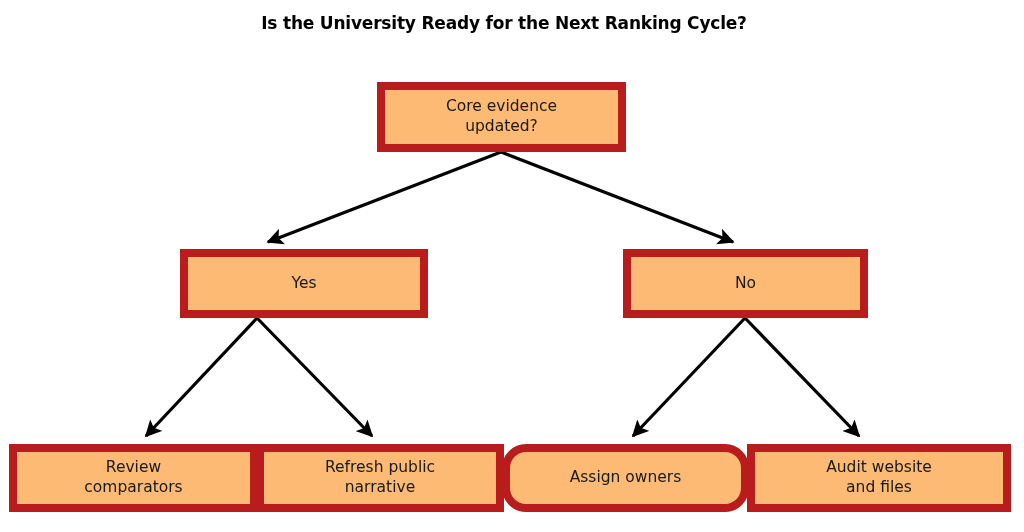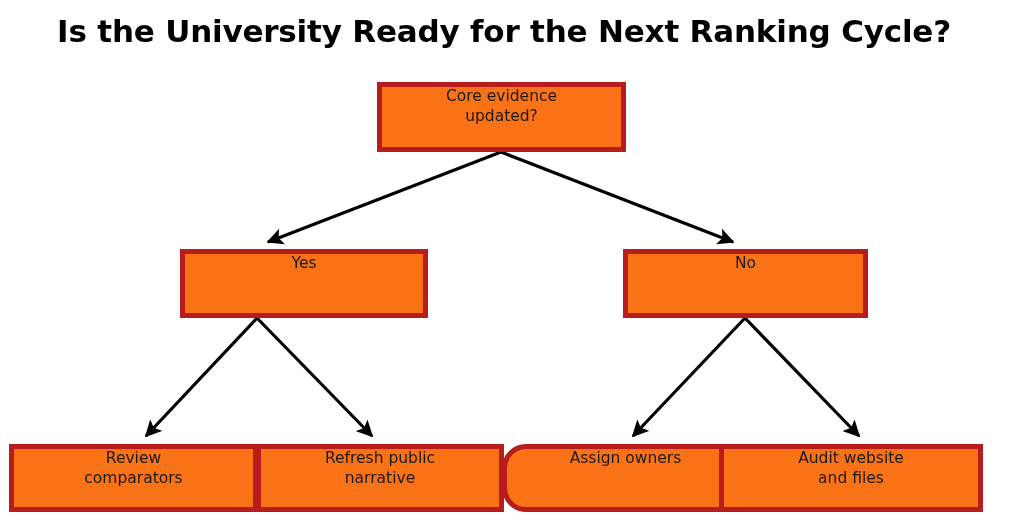--- a/index.html
+++ b/index.html
@@ -19,40 +19,41 @@
     width: 1024px;
     height: 532px;
     background: #ffffff;
   }
   #title {
     position: absolute;
     left: 0;
     top: 13px;
     width: 1008px;
     text-align: center;
-    font-size: 31px;
+    font-size: 17px;
     font-weight: bold;
     letter-spacing: -0.2px;
     color: #000000;
     white-space: nowrap;
   }
   #edges {
     position: absolute;
     left: 0;
     top: 0;
     width: 1024px;
     height: 532px;
     pointer-events: none;
   }
   .node {
     position: absolute;
     box-sizing: border-box;
-    background: #f97316;
-    border: 5px solid #b91c1c;
+    background: #fdba74;
+    border: 8px solid #b91c1c;
     display: flex;
+    align-items: center;
     justify-content: center;
     text-align: center;
     font-size: 15.5px;
     line-height: 1.28;
     color: #1a1a1a;
     z-index: 2;
   }
   .node .label {
     display: block;
     white-space: pre-line;
@@ -89,21 +90,21 @@
     height: 68px;
   }
   #node-leaf-2 {
     left: 502px;
     top: 444px;
     width: 247px;
     height: 68px;
     border-radius: 24px;
   }
   #node-leaf-3 {
-    left: 719px;
+    left: 747px;
     top: 444px;
     width: 264px;
     height: 68px;
   }
 </style>
 </head>
 <body>
 
 <div id="canvas">
 

